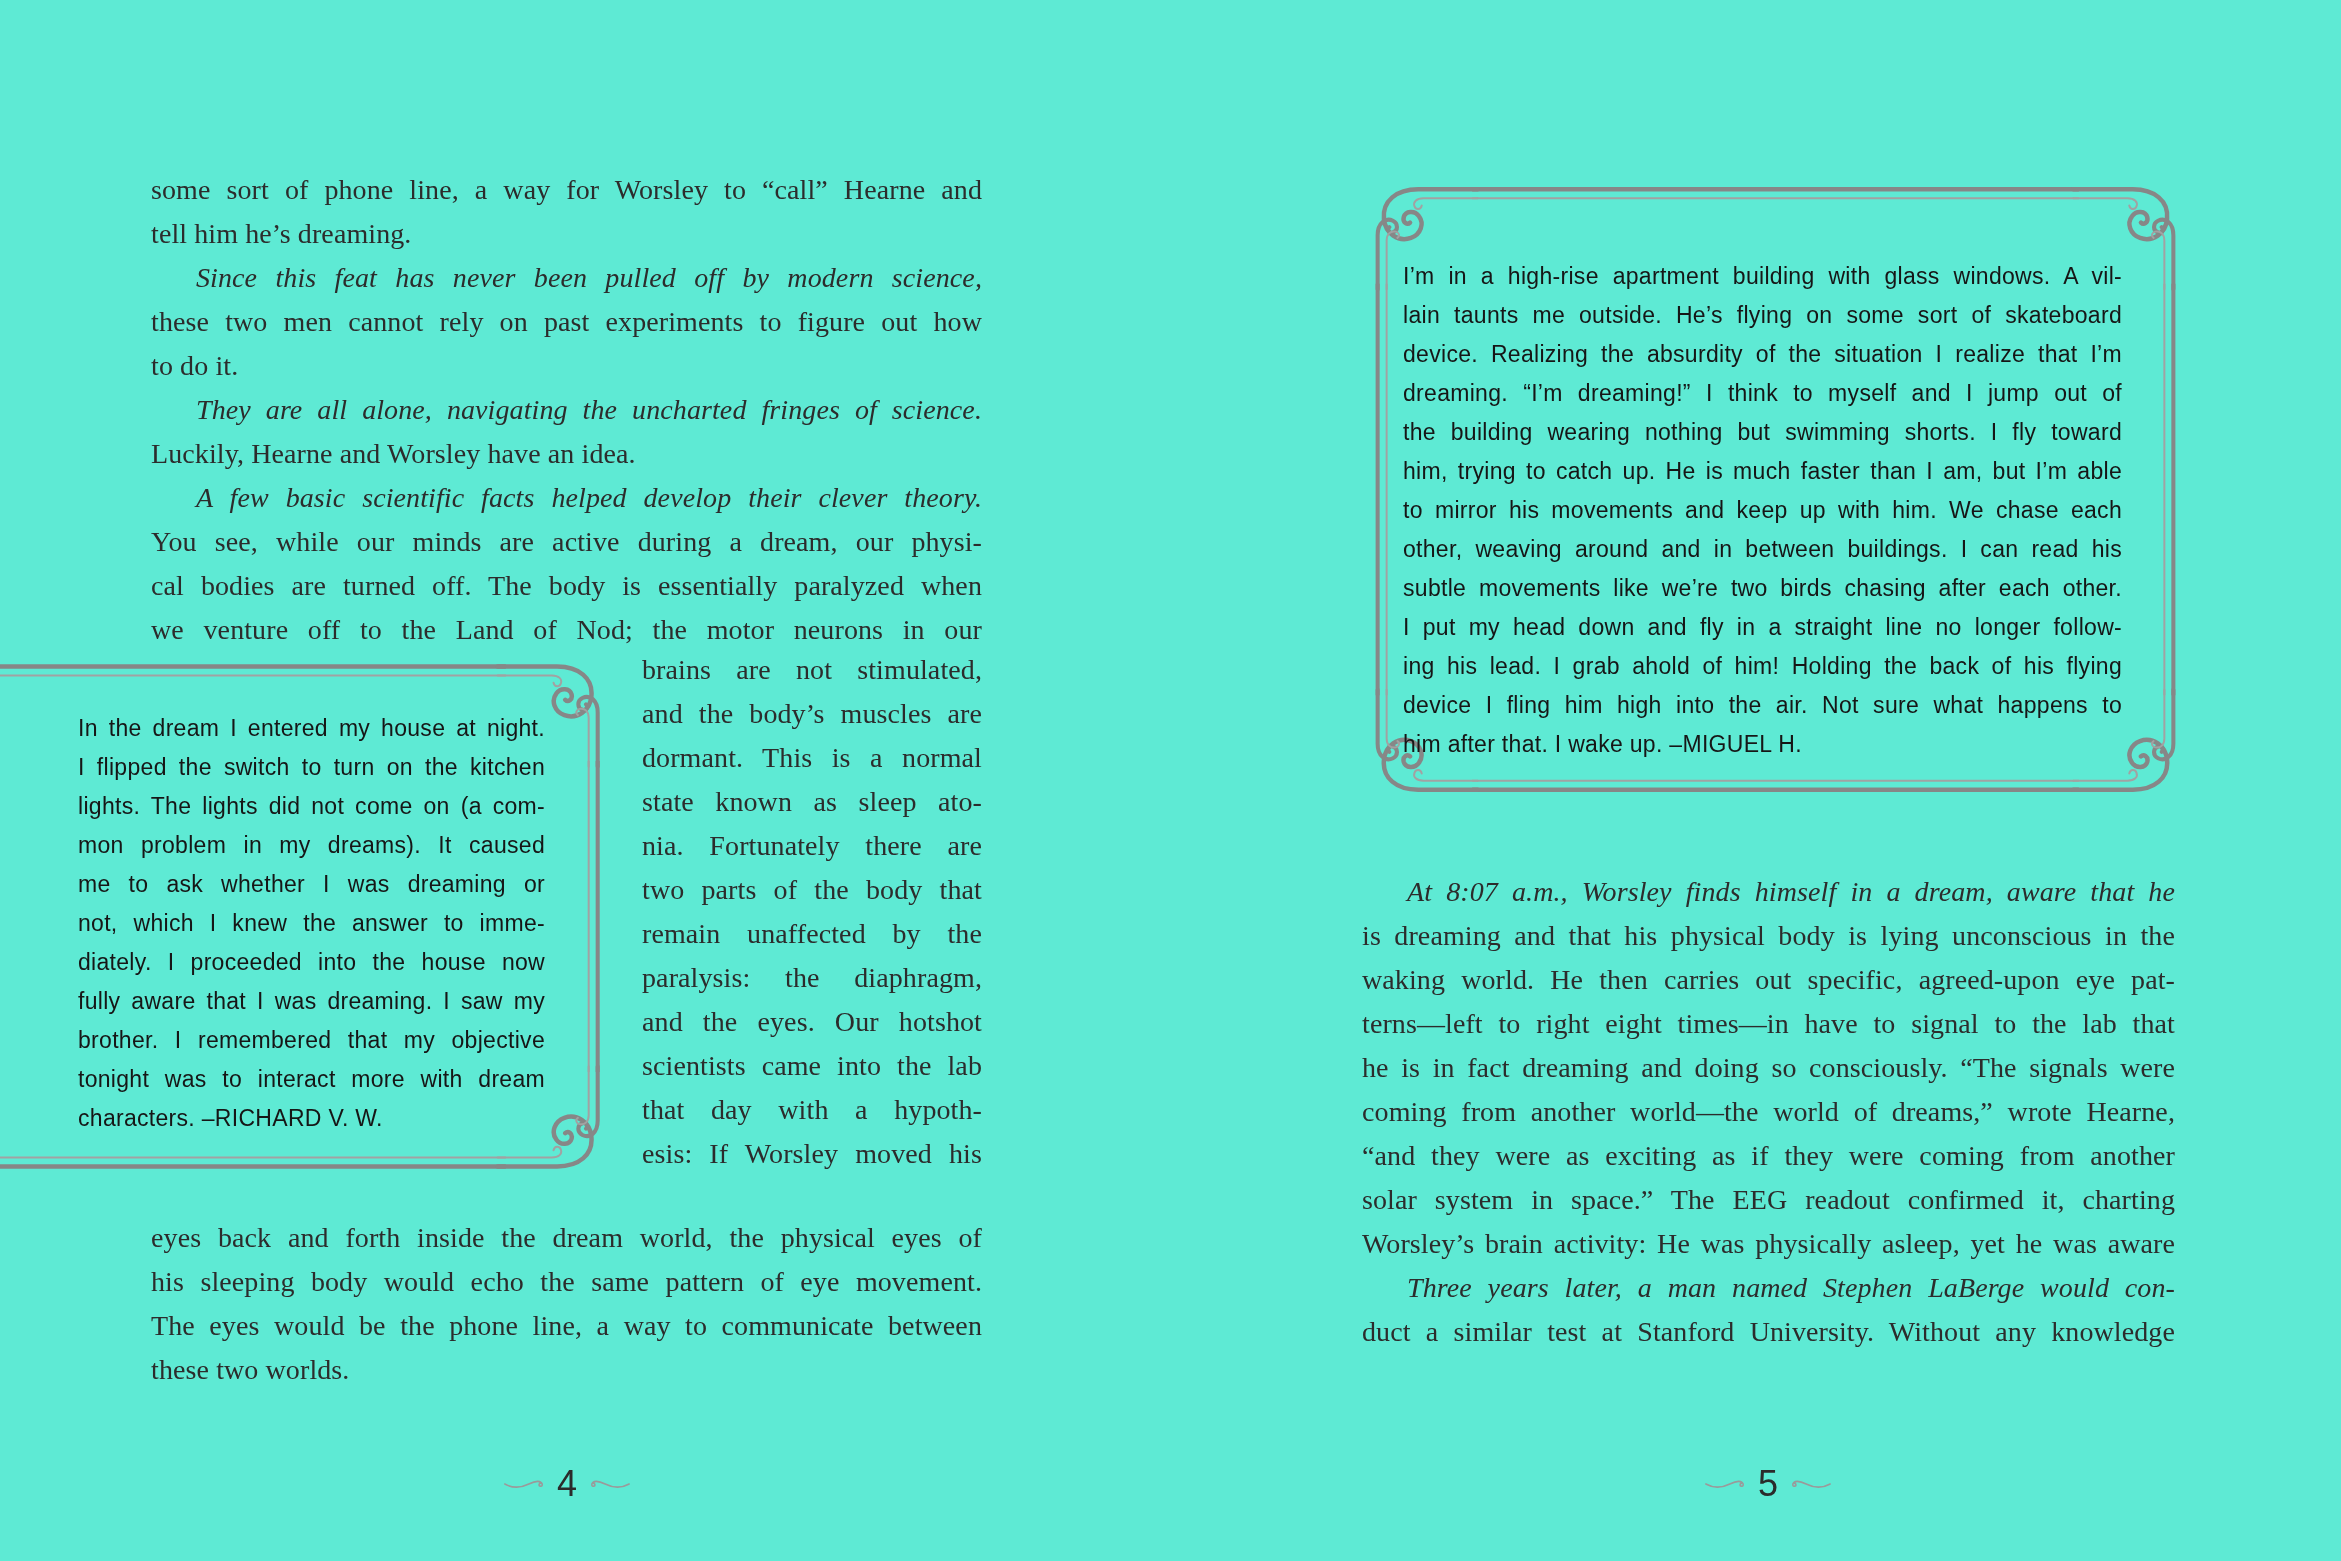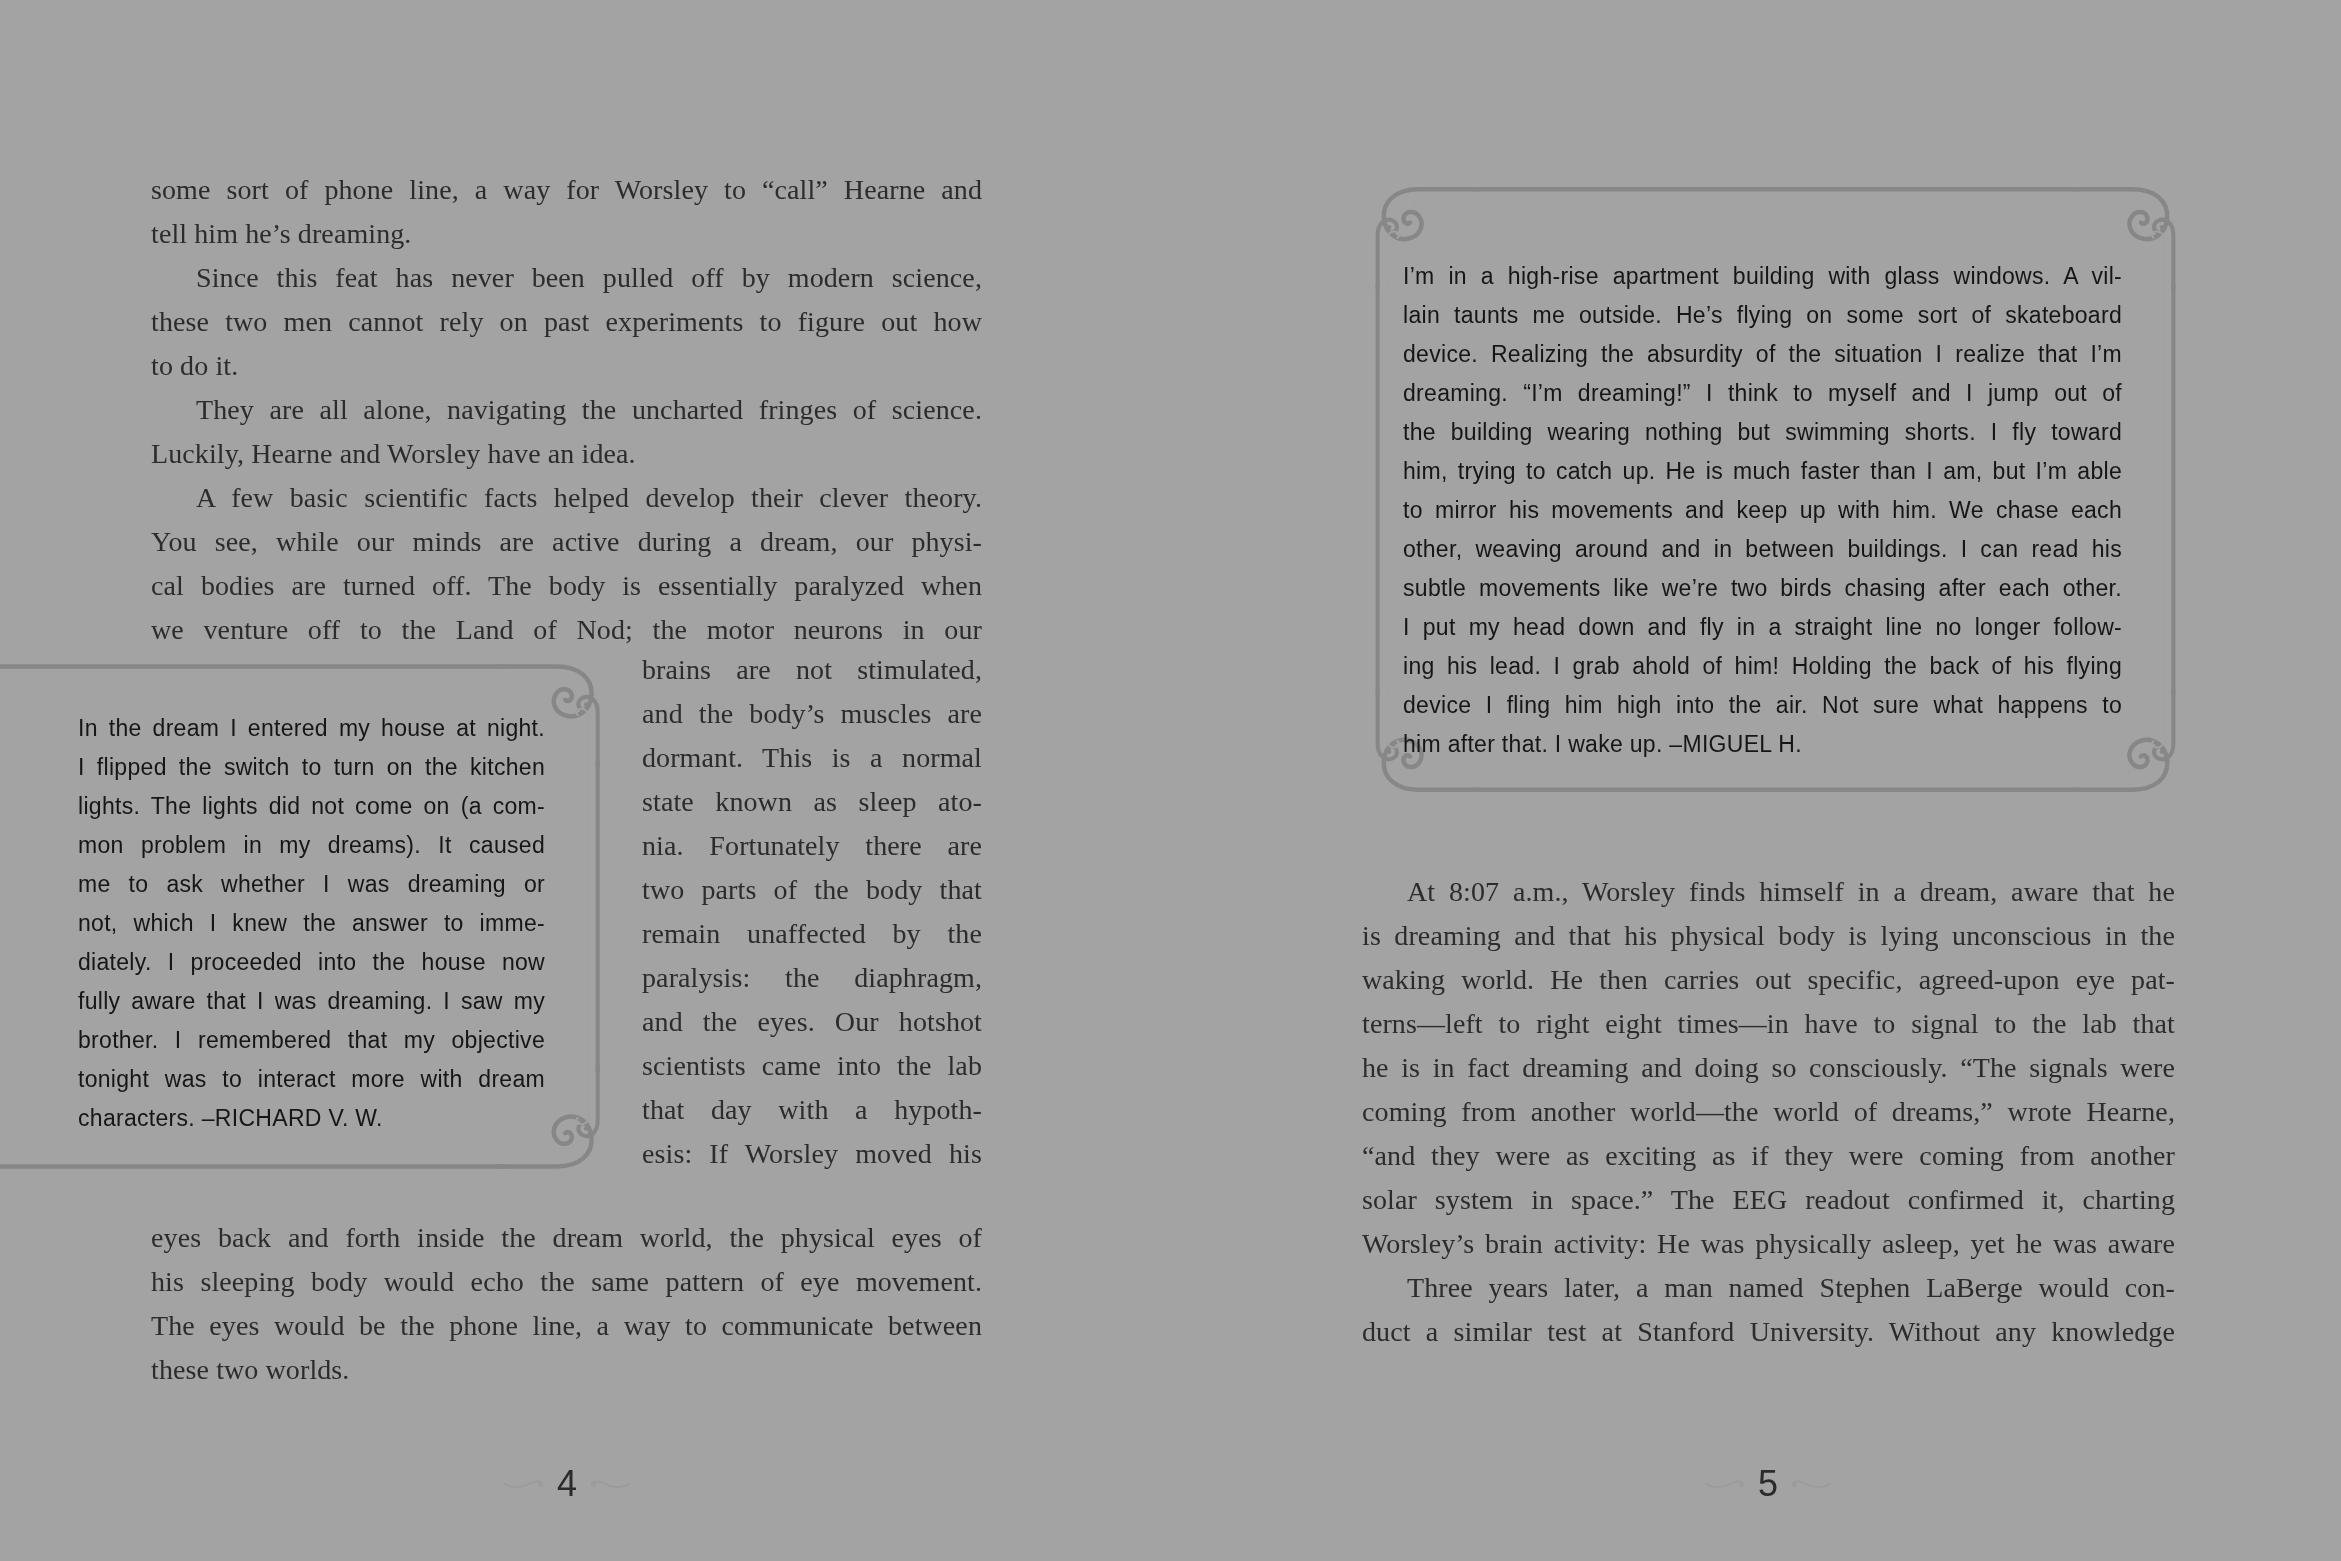--- a/index.html
+++ b/index.html
@@ -1,22 +1,22 @@
 <!DOCTYPE html>
 <html style="font-size:14.4px"><head>
 <meta charset="utf-8">
 <style>
   html,body{margin:0;padding:0;background:#ffffff;}
-  .spread{position:relative;width:2342px;height:1561px;background:#a3a3a3;overflow:hidden;
+  .spread{position:relative;width:2342px;height:1561px;background:#5eead4;overflow:hidden;
           font-family:"Liberation Serif", serif;color:#2c2c2c;}
   .textcol{position:absolute;}
   .tline{font-size:28px;line-height:44px;text-align:justify;text-align-last:justify;
          color:#2c2c2c;letter-spacing:0.1px;}
   .tline.end{text-align-last:left;}
-  .tline.ind{text-indent:45px;}
+  .tline.ind{text-indent:45px;font-style:italic;}
   .quotebox{position:absolute;}
   .quotebox svg.frame{position:absolute;left:0;top:0;overflow:visible;}
   .qtext{position:absolute;}
   .qtext .tline{font-family:"Liberation Sans", sans-serif;font-size:23px;line-height:39px;
                 color:#161616;letter-spacing:0.3px;}
   .pagenum-row{position:absolute;display:flex;align-items:center;justify-content:center;
                gap:12.6px;width:270px;}
   .pnum{font-family:"Liberation Sans", sans-serif;font-size:36px;color:#2b2b2b;line-height:1;}
   .swash{display:block;}
 </style>

